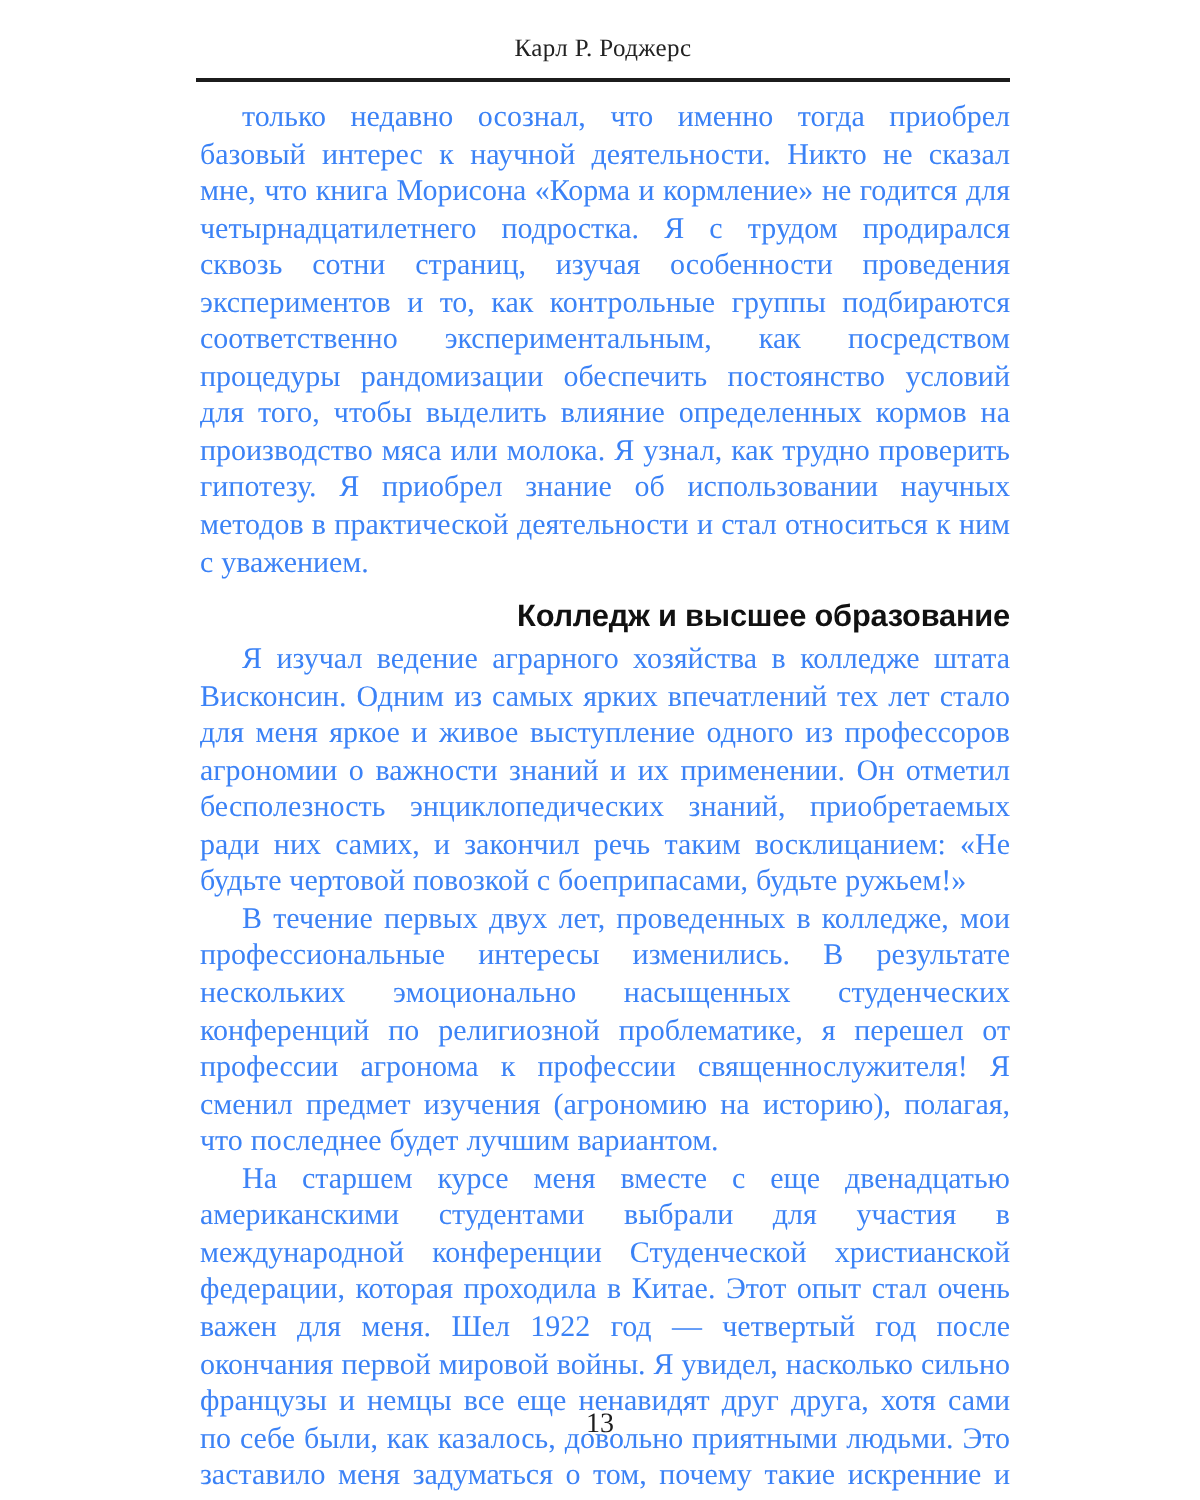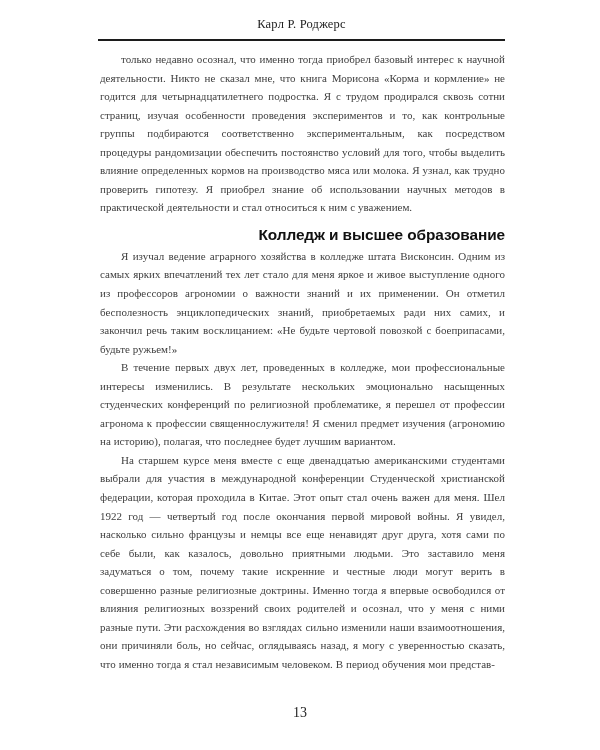--- a/index.html
+++ b/index.html
@@ -53,26 +53,26 @@
   
   .column {
     position: absolute;
     left: 100px;
     top: 50px;
     width: 405px;
   }
 
   p.body-par {
     margin: 0;
-    font-size: 11px;
+    font-size: 15px;
     line-height: 18.55px;
     text-align: justify;
     text-align-last: left;
     text-indent: 21px;
-    color: #404040;
+    color: #3b82f6;
     letter-spacing: 0.0px;
     word-spacing: 0.2px;
     -webkit-font-smoothing: antialiased;
   }
 
   h2.section-heading {
     margin: 0;
     font-family: "Liberation Sans", "DejaVu Sans", sans-serif;
     font-weight: bold;
     font-size: 15.4px;

